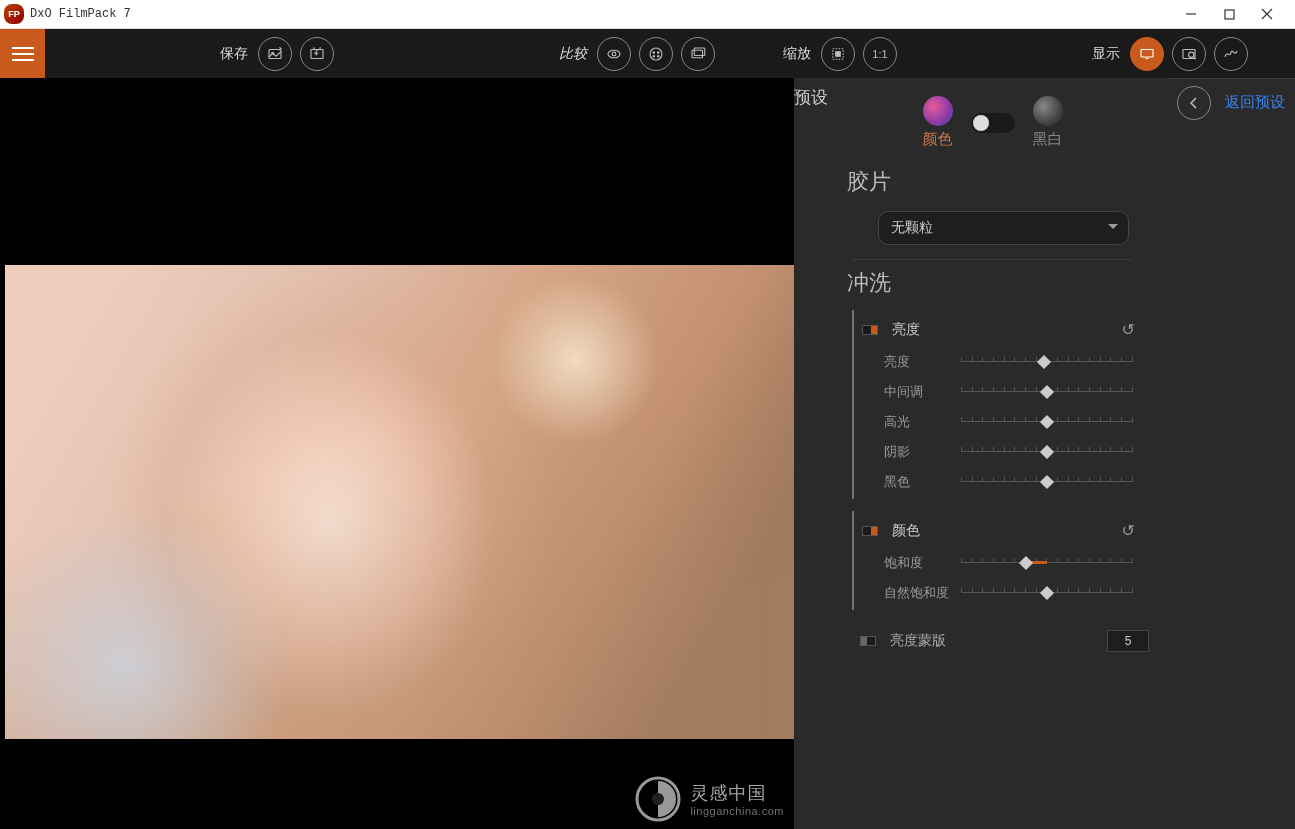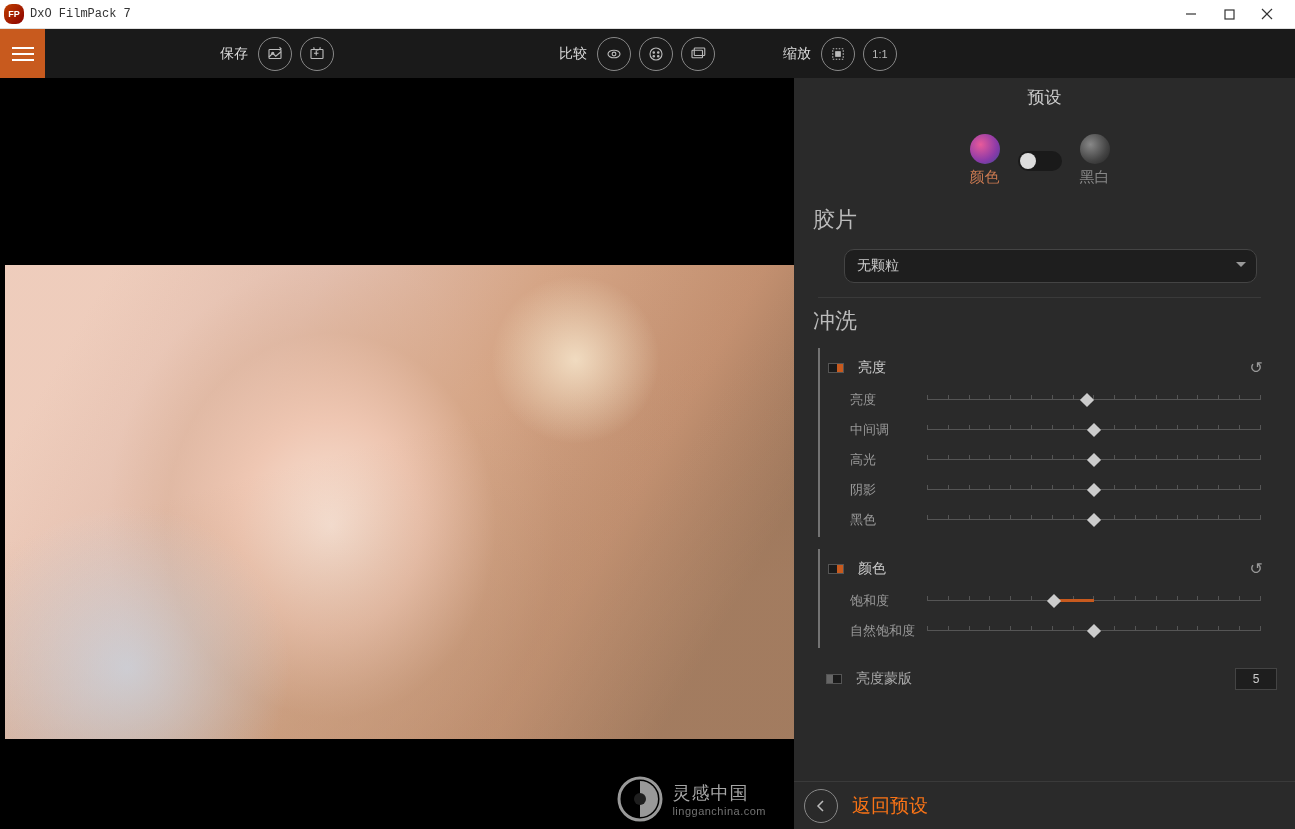--- a/index.html
+++ b/index.html
@@ -19,27 +19,27 @@
 .toolbar-icon { width: 34px; height: 34px; border: 1.5px solid #888; border-radius: 50%; display: flex; align-items: center; justify-content: center; color: #bbb; cursor: pointer; }
 .toolbar-icon.active { background: #c85a1e; border-color: #c85a1e; }
 .toolbar-icon svg { width: 18px; height: 18px; stroke: #bbb; fill: none; stroke-width: 1.5; }
 .toolbar-icon.active svg { stroke: #fff; }
 
 .main-area { display: flex; height: 751px; }
 .viewer { width: 840px; background: #000; position: relative; }
 .photo { position: absolute; left: 5px; top: 187px; width: 815px; height: 474px; background: linear-gradient(120deg, #f5d4c5 10%, #e8c4b5 30%, #d9a889 50%, #c49070 70%, #967055 85%); overflow: hidden; }
 .photo::before { content: ""; position: absolute; inset: 0; background: radial-gradient(ellipse 300px 350px at 40% 55%, rgba(250, 230, 218, 0.95) 0%, rgba(240,200,180,0.9) 30%, rgba(210,165,135,0.4) 55%, rgba(180,140,110,0.1) 75%); }
 .photo::after { content: ""; position: absolute; inset:0; background: radial-gradient(circle 120px at 70% 20%, rgba(255, 245, 220, 0.7), transparent 70%), radial-gradient(circle 250px at 15% 85%, rgba(200, 220, 240, 0.65), transparent 65%), linear-gradient(165deg, transparent 40%, rgba(180,140,110,0.35) 75%); }
-.watermark { position: absolute; bottom: 6px; right: 28px; display: flex; align-items: center; gap: 8px; opacity: 0.75; }
+.watermark { position: absolute; bottom: 6px; right: 10px; display: flex; align-items: center; gap: 8px; opacity: 0.75; }
 .watermark .wm-icon { width: 48px; height: 48px; }
 .watermark .wm-text { display: flex; flex-direction: column; color: #ddd; }
 .watermark .wm-cn { font-size: 18px; font-weight: 500; letter-spacing: 1px; }
 .watermark .wm-en { font-size: 11px; color: #999; letter-spacing: 0.5px; }
 
-.right-panel { width: 530px; background: #2a2a2a; display: flex; flex-direction: column; position: relative; }
+.right-panel { width: 530px; background: #2a2a2a; display: flex; position: relative; }
 .tabs { height: 38px; display: flex; }
 .tab { flex: 1; display: flex; align-items: center; justify-content: center; color: #ccc; font-size: 17px; cursor: pointer; }
 .tab.active { background: #c85a1e; color: #fff; }
 
 .panel-body { flex: 1; overflow-y: auto; padding-right: 10px; position: relative;}
 .panel-body::-webkit-scrollbar { width: 10px; }
 .panel-body::-webkit-scrollbar-track { background: #333; }
 .panel-body::-webkit-scrollbar-thumb { background: #555; }
 
 .mode-row { display: flex; align-items: center; justify-content: center; gap: 18px; padding: 18px 0 10px; }
@@ -68,26 +68,26 @@
 .slider-label { width: 65px; color: #999; font-size: 13px; }
 .slider { flex: 1; height: 18px; position: relative; cursor: pointer;}
 .slider-track { position: absolute; top: 8px; left: 0; right: 0; height: 1px; background: #555; }
 .slider-ticks { position: absolute; top:4px; left:0; right:0; height: 10px; display:flex; justify-content: space-between; }
 .slider-ticks span { width:1px; height:4px; background:#555; }
 .slider-thumb { position: absolute; top: 4px; width: 10px; height: 10px; background: #ccc; transform: translateX(-50%) rotate(45deg); }
 .slider-fill { position: absolute; top:7px; height:3px; background:#c85a1e; }
 
 .footer { height: 48px; display: flex; align-items: center; gap: 14px; padding: 0 10px; border-top: 1px solid #3a3a3a; }
 .back-arrow { width: 34px; height: 34px; border: 1.5px solid #888; border-radius: 50%; display: flex; align-items: center; justify-content: center; color: #bbb; cursor: pointer;}
-.footer-text { color: #f97316; font-size: 19px; }
+.footer-text { color: #3b82f6; font-size: 15px; }
 
 .mask-value { margin-left: auto; width: 42px; height: 22px; background: #1e1e1e; border: 1px solid #444; color: #ccc; font-size: 12px; display: flex; align-items: center; justify-content: center; margin-right: 8px;}
 
 .g-save { margin-left: 175px; }
-.g-compare { margin-left: 225px; }
+.g-compare { margin-left: 225px; font-style: italic; }
 .g-zoom { margin-left: 68px; }
 .g-display { margin-left: 195px; }
 </style>
 </head>
 <body>
 
 <div class="titlebar">
   <div class="app-icon">FP</div>
   <div class="title-text">DxO FilmPack 7</div>
   <div class="win-controls">
@@ -165,20 +165,41 @@
     <span class="toolbar-label">缩放</span>
     <div class="toolbar-icon">
         <svg viewBox="0 0 24 24">
           <rect x="5" y="5" width="14" height="14" stroke-dasharray="2 2"></rect>
           <rect x="9" y="9" width="6" height="6" fill="#bbb"></rect>
         </svg>
       </div>
     <div class="toolbar-icon" style="font-size:11px;color:#bbb">1:1</div>
   </div>
 
+  <div class="toolbar-group g-display">
+    <span class="toolbar-label">显示</span>
+    <div class="toolbar-icon active">
+        <svg viewBox="0 0 24 24">
+          <rect x="4" y="6" width="16" height="10" rx="1" stroke="#fff"></rect>
+          <line x1="10" y1="18" x2="14" y2="18" stroke="#fff"></line>
+        </svg>
+      </div>
+    <div class="toolbar-icon">
+        <svg viewBox="0 0 24 24">
+          <rect x="4" y="6" width="16" height="12" rx="1"></rect>
+          <circle cx="15" cy="13" r="3.5"></circle>
+          <line x1="18" y1="16" x2="21" y2="19"></line>
+        </svg>
+      </div>
+    <div class="toolbar-icon">
+        <svg viewBox="0 0 24 24">
+          <path d="M4 16 C 7 6, 10 18, 12 10 C 14 4, 17 16, 20 8" fill="none"></path>
+        </svg>
+      </div>
+  </div>
 </div>
 
 <div class="main-area">
   <div class="viewer">
     <div class="photo"></div>
     <div class="watermark">
       <svg class="wm-icon" viewBox="0 0 48 48">
           <circle cx="24" cy="24" r="21" fill="none" stroke="#ccc" stroke-width="3"></circle>
           <path d="M24 6 A18 18 0 0 1 24 42" fill="#ccc"></path>
           <circle cx="24" cy="24" r="6" fill="#2a2a2a"></circle>

